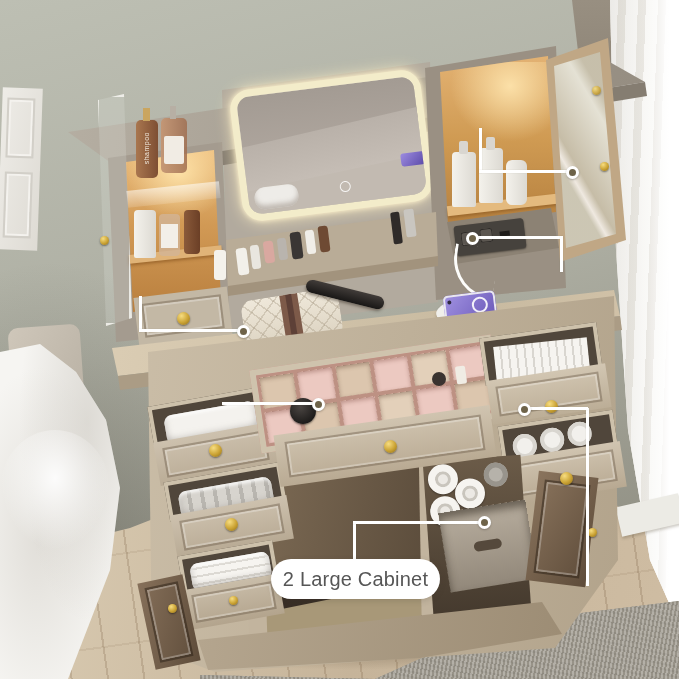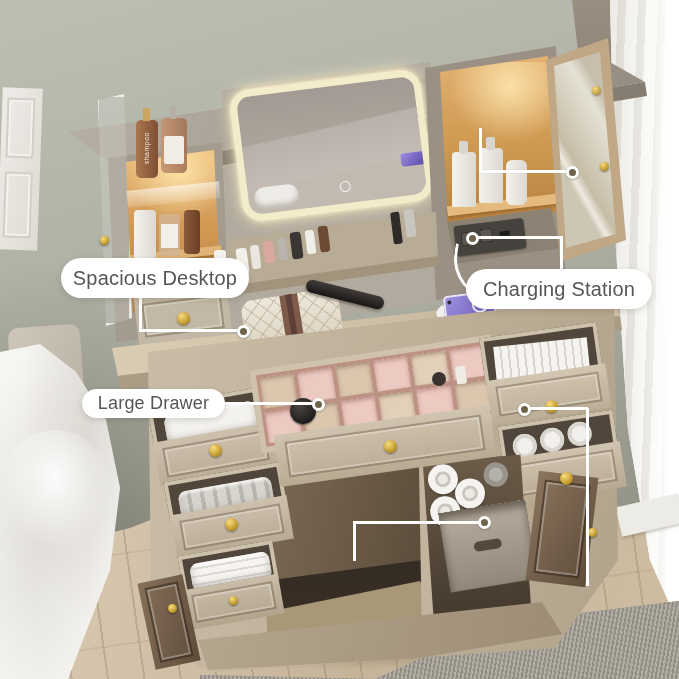--- a/index.html
+++ b/index.html
@@ -355,38 +355,32 @@
        clip-path:polygon(6px 44px,350px 6px,370px 38px,228px 62px,16px 74px);
        background:linear-gradient(100deg,#b5a68f,#9c8c74);"></div>
 
   <div class="cline" style="left:479px;top:128px;width:3px;height:45px;"></div>
   <div class="cline" style="left:479px;top:170px;width:90px;height:3px;"></div>
   <div class="cdot" style="left:566px;top:166px;"></div>
 
   <div class="cline" style="left:139px;top:296px;width:3px;height:36px;"></div>
   <div class="cline" style="left:139px;top:329px;width:100px;height:3px;"></div>
   <div class="cdot" style="left:237px;top:325px;"></div>
-  <div class="pill" style="left:61px;top:258px;width:188px;height:40px;font-size:20px;">
-    <span>Spacious Desktop</span>
-  </div>
 
   <div class="cdot" style="left:466px;top:232px;"></div>
   <div class="cline" style="left:477px;top:236px;width:86px;height:3px;"></div>
   <div class="cline" style="left:560px;top:236px;width:3px;height:36px;"></div>
-  <div class="pill" style="left:466px;top:269px;width:186px;height:40px;font-size:20px;">
-    <span>Charging Station</span>
-  </div>
 
   <div class="cline" style="left:222px;top:402px;width:92px;height:3px;"></div>
   <div class="cdot" style="left:312px;top:398px;"></div>
-  <div class="pill" style="left:82px;top:389px;width:143px;height:29px;font-size:18px;">
-    <span>Large Drawer</span>
-  </div>
 
   <div class="cline" style="left:353px;top:521px;width:3px;height:40px;"></div>
   <div class="cline" style="left:353px;top:521px;width:128px;height:3px;"></div>
   <div class="cdot" style="left:478px;top:516px;"></div>
+  <div class="pill" style="left:271px;top:559px;width:169px;height:40px;font-size:20px;">
+    <span>2 Large Cabinet</span>
+  </div>
 
   <div class="cline" style="left:586px;top:408px;width:3px;height:178px;"></div>
   <div class="cline" style="left:530px;top:407px;width:58px;height:3px;"></div>
   <div class="cdot" style="left:518px;top:403px;"></div>
 
 </div>
 
 </body></html>

